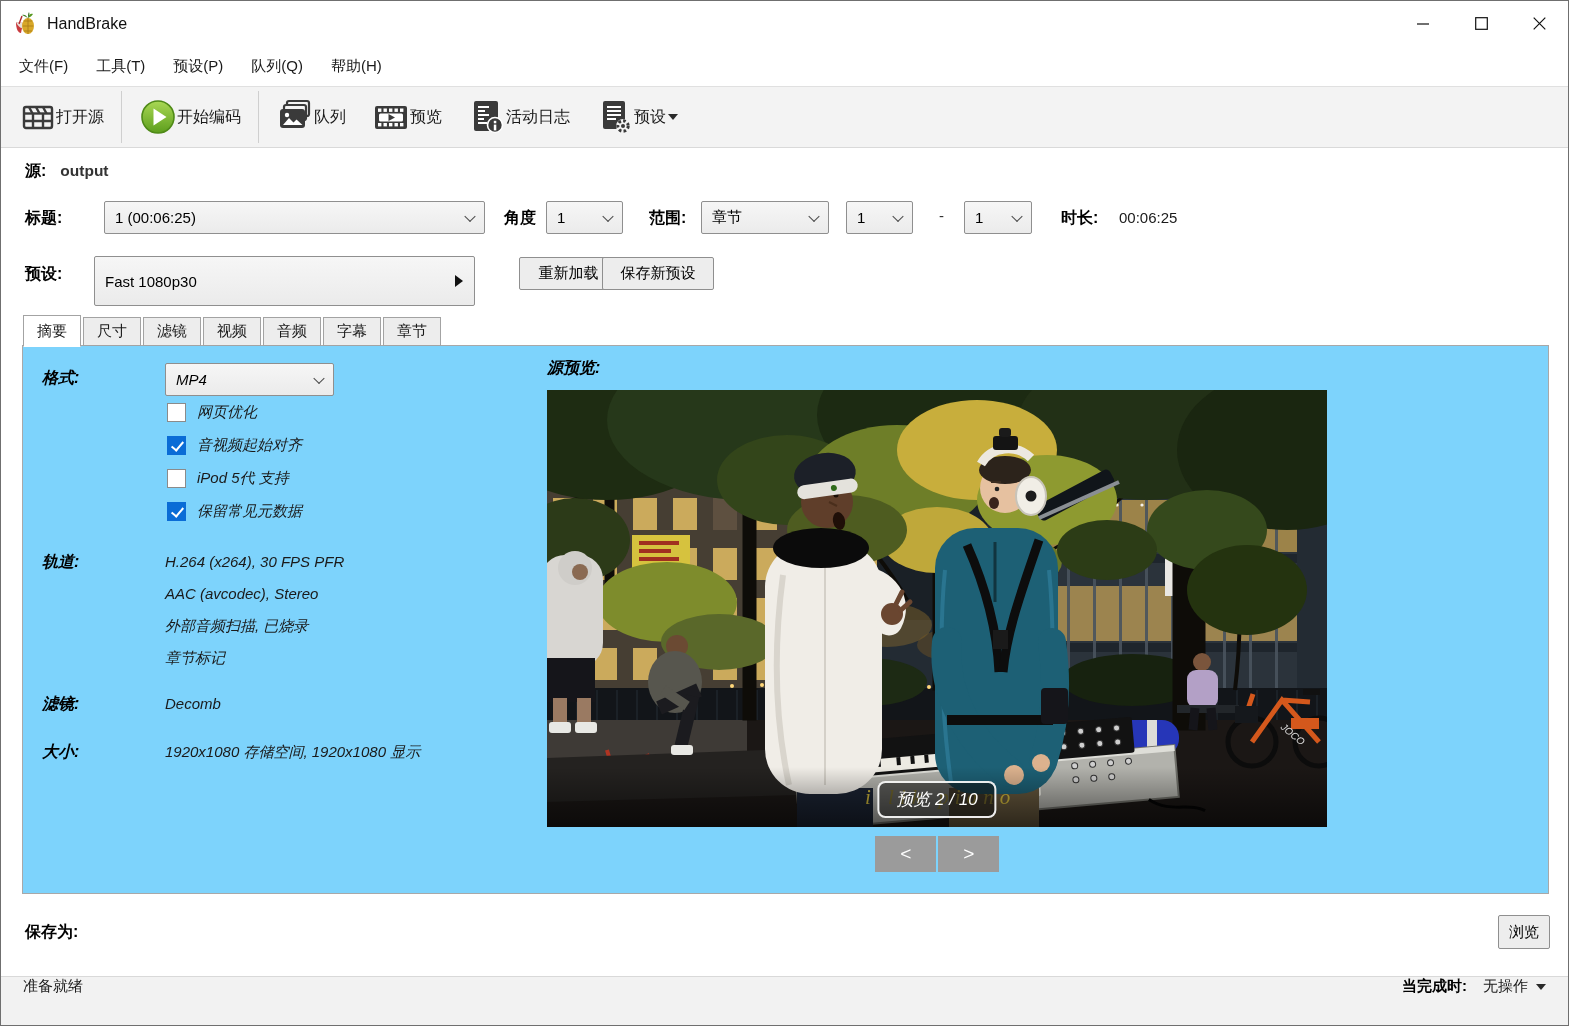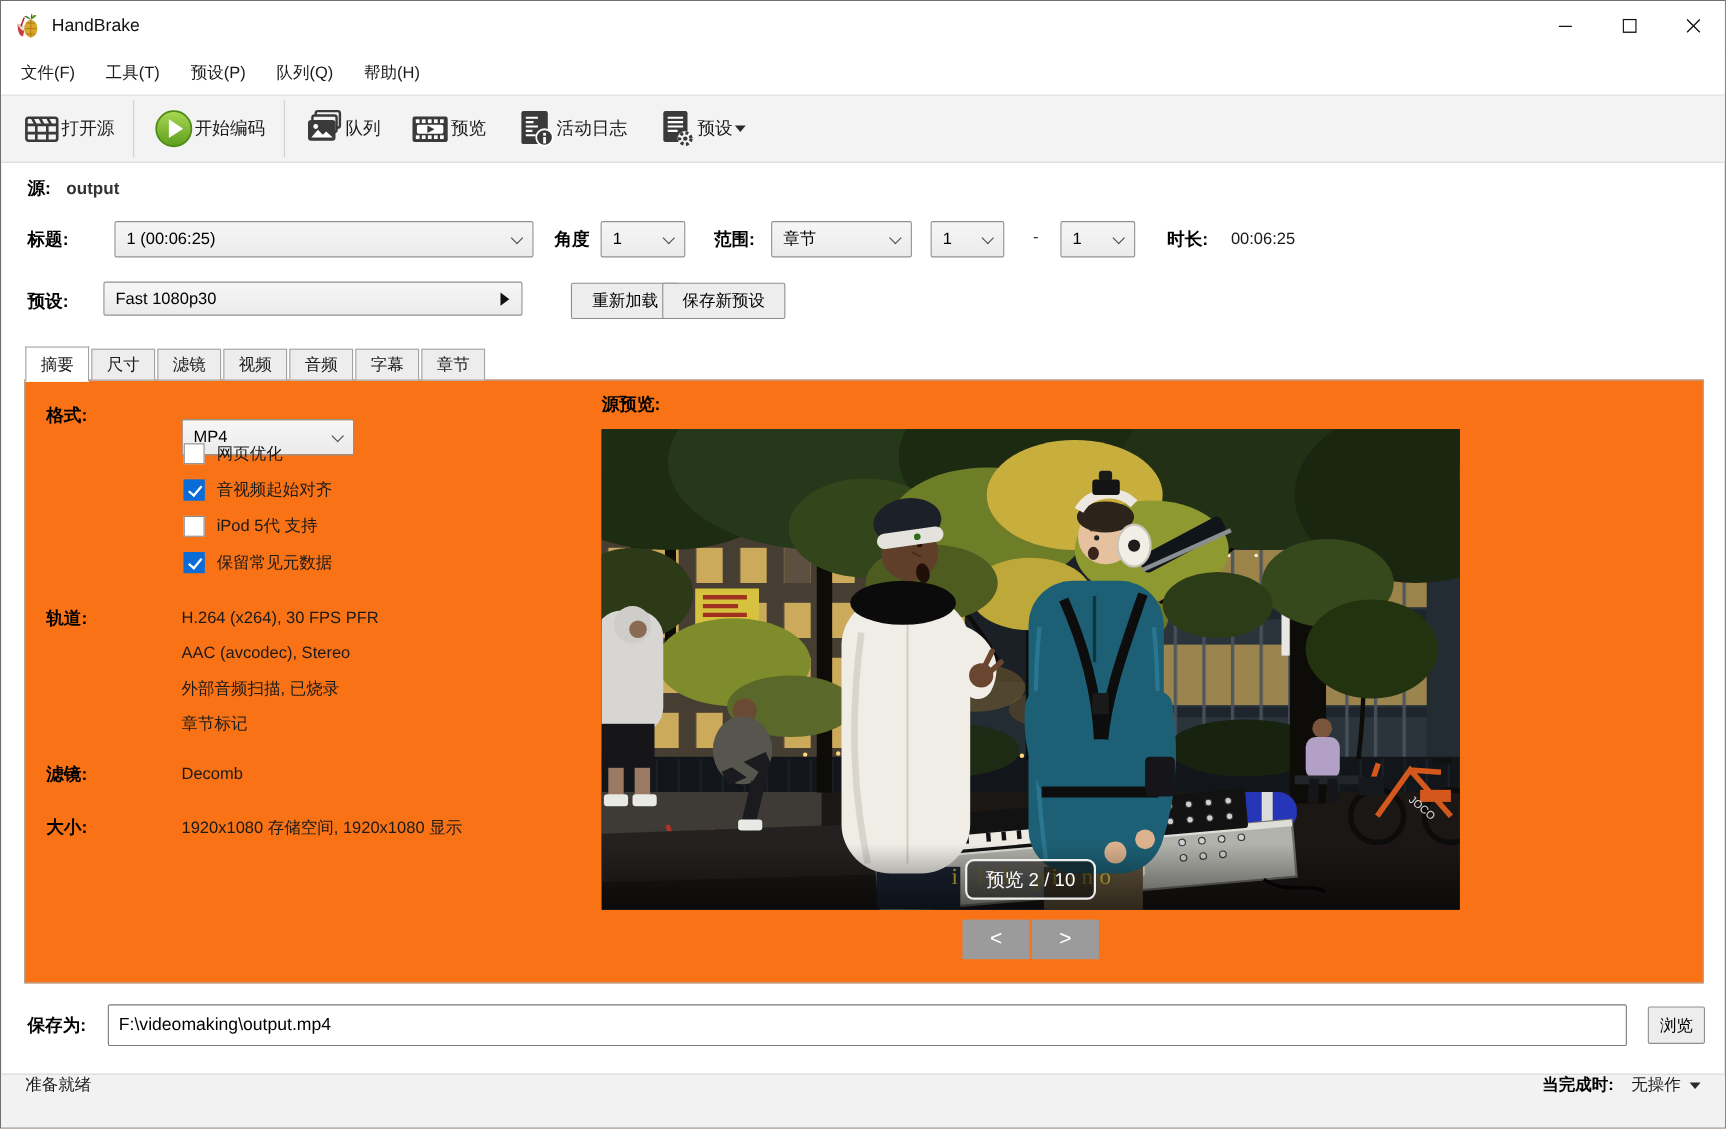--- a/index.html
+++ b/index.html
@@ -43,24 +43,24 @@
   .dur-value{ position:absolute; left:1118px; top:208px; font-size:15px; color:#1a1a1a; }
   .t-label{ position:absolute; left:24px; top:207px; }
   .a-label{ position:absolute; left:503px; top:207px; }
   .r-label{ position:absolute; left:648px; top:207px; }
   .p-label{ position:absolute; left:24px; top:263px; }
 
   
   .tabs{ position:absolute; left:22px; top:314px; display:flex; align-items:flex-end; z-index:2; }
   .tab{ height:29px; padding:0 13px; display:flex; align-items:center; font-size:15px; color:#1a1a1a; background:#ededed; border:1px solid #a3a3a3; margin-right:2px; }
   .tab.active{ height:32px; background:#fff; border-bottom:1px solid #fff; margin-bottom:-1px; }
-  .panel{ position:absolute; left:21px; top:344px; width:1527px; height:549px; background:#f97316; border:1px solid #a8a8a8; z-index:1; }
+  .panel{ position:absolute; left:21px; top:344px; width:1527px; height:549px; background:#7dd3fc; border:1px solid #a8a8a8; z-index:1;font-style:italic; }
 
   .fmt-label{ position:absolute; left:19px; top:22px; }
-  .fmt-combo{ left:142px; top:35px; width:157px;text-align:right; }
+  .fmt-combo{ left:142px; top:17px; width:169px;text-align:right; }
   .cbrow{ position:absolute; left:144px; display:flex; align-items:center; gap:11px; }
   .cb{ position:relative; width:19px; height:19px; background:#fff; border:1px solid #8b8b8b; flex:0 0 auto; }
   .cb.checked{ background:#0a6cd6; border-color:#0a6cd6; }
   .cb.checked::after{ content:""; position:absolute; left:6px; top:2px; width:5px; height:10px; border-right:2.4px solid #fff; border-bottom:2.4px solid #fff; transform:rotate(40deg); }
   .cbrow span{ font-size:15px; color:#1a1a1a; }
   .sumlbl{ position:absolute; left:19px; }
   .sumval{ position:absolute; left:142px; font-size:15px; color:#1a1a1a; }
 
   .pv-label{ position:absolute; left:524px; top:12px; }
   .preview-wrap{ position:absolute; left:524px; top:44px; width:780px; height:437px; background:#000; }
@@ -235,21 +235,21 @@
   </div>
   <span class="dash">-</span>
   <div class="combo" style="left:963px;top:200px;width:68px;">
     <span>1</span>
       <i class="chev"></i>
   </div>
   <span class="lbl dur-label">时长:</span>
   <span class="dur-value">00:06:25</span>
 
   <span class="lbl p-label">预设:</span>
-  <div class="combo" style="left:93px;top:255px;width:381px;height:31px;">
+  <div class="combo" style="left:93px;top:255px;width:381px;height:50px;">
     <span>Fast 1080p30</span>
       <i class="tri-right"></i>
   </div>
   <div class="pushbtn" style="left:518px;top:256px;width:99px;">
     <span>重新加载</span>
   </div>
   <div class="pushbtn" style="left:601px;top:256px;width:112px;">
     <span>保存新预设</span>
   </div>
 
@@ -573,21 +573,20 @@
       <div class="pv-badge">预览 2 / 10</div>
     </div>
 
     <div class="preview-nav">
       <div class="navbtn">&lt;</div>
       <div class="navbtn">&gt;</div>
     </div>
   </div>
 
   <span class="lbl save-label">保存为:</span>
-  <input class="save-input" type="text" value="F:\videomaking\output.mp4" style="">
   <div class="pushbtn browse-btn">
     <span>浏览</span>
   </div>
 
   <div class="statusbar">
     <span>准备就绪</span>
     <div class="status-right">
       <span class="lbl" style="font-size:15px;">当完成时:</span>
       <div class="ondone">
         <span>无操作</span>

